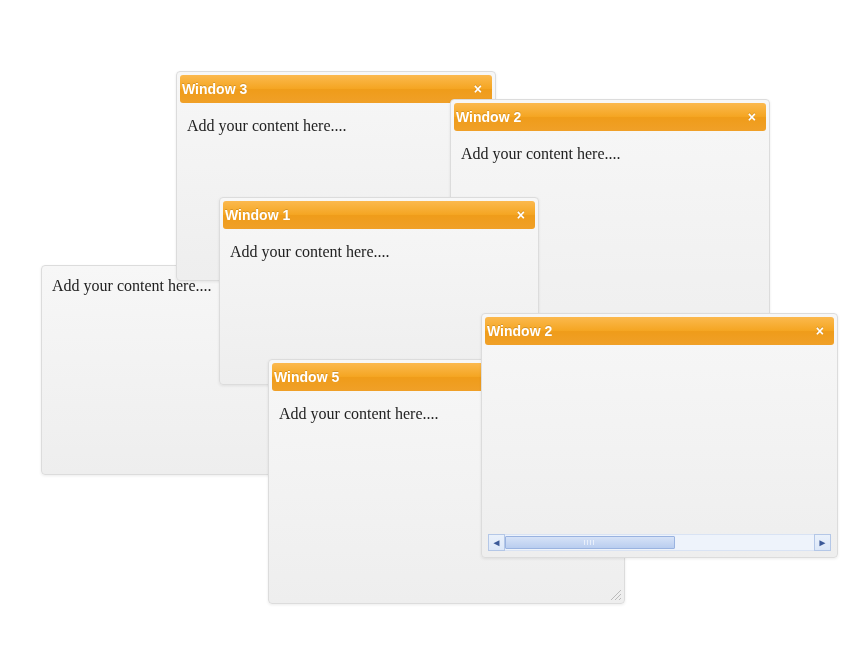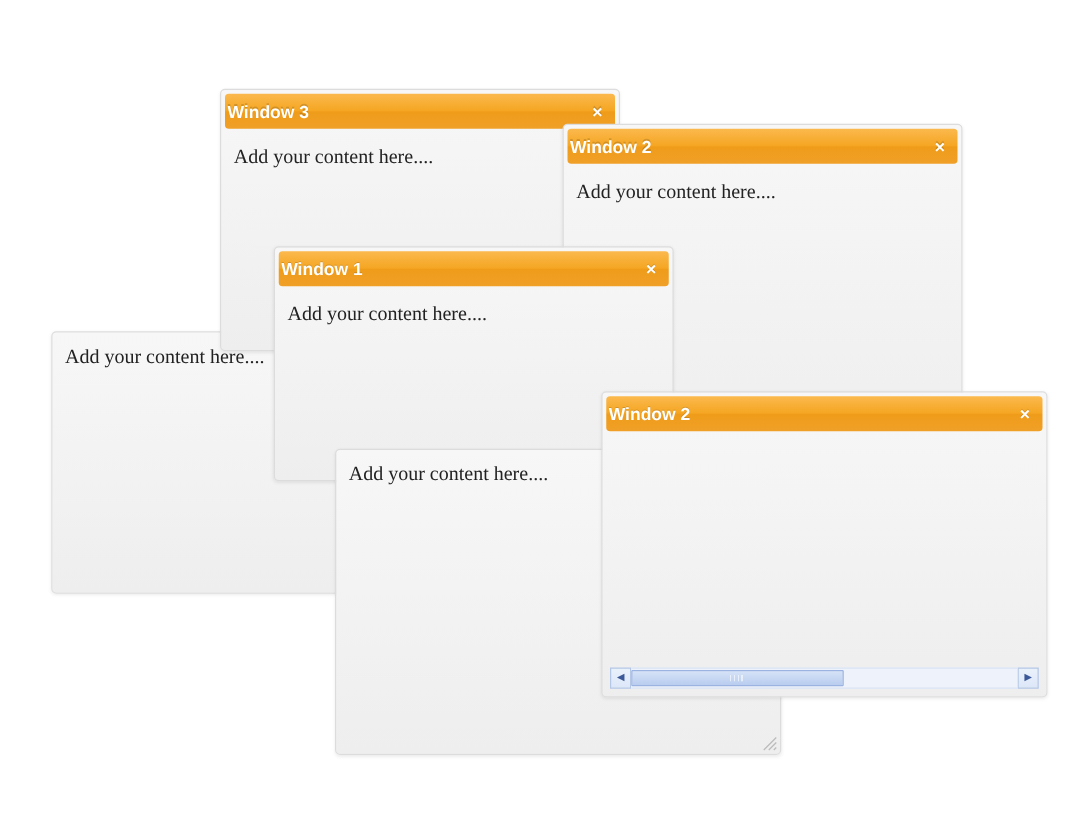--- a/index.html
+++ b/index.html
@@ -163,20 +163,24 @@
   <div class="titlebar">
     <span class="title">Window 1</span>
     <span class="close" title="Close">×</span>
   </div>
   <div class="content">
     <p>Add your content here....</p>
   </div>
 </div>
 
 <div class="window" style="left:268px; top:359px; width:357px; height:245px; z-index:5;">
+  <div class="titlebar">
+    <span class="title">Window 5</span>
+    <span class="close" title="Close">×</span>
+  </div>
   <div class="content">
     <p>Add your content here....</p>
   </div>
   <div class="resize-grip" title="Resize handle">
     <svg width="14" height="14" viewBox="0 0 14 14" aria-hidden="true">
       <line x1="3" y1="13" x2="13" y2="3" stroke="#888" stroke-width="1"></line>
       <line x1="7" y1="13" x2="13" y2="7" stroke="#888" stroke-width="1"></line>
       <line x1="11" y1="13" x2="13" y2="11" stroke="#888" stroke-width="1"></line>
     </svg>
   </div>

